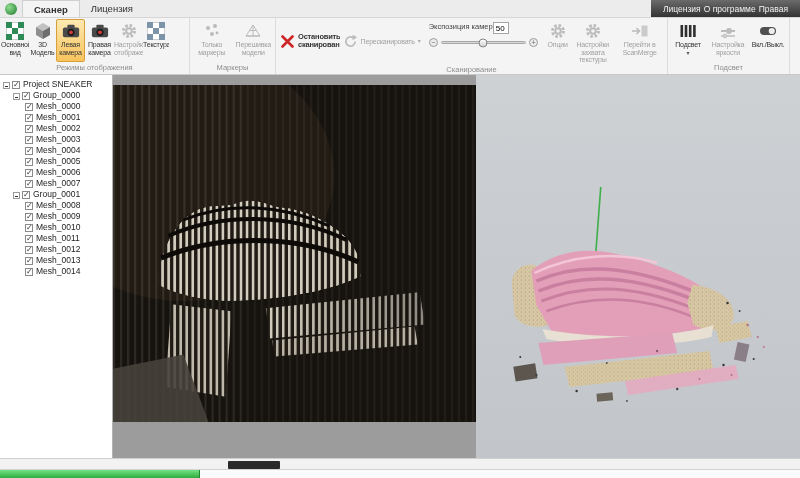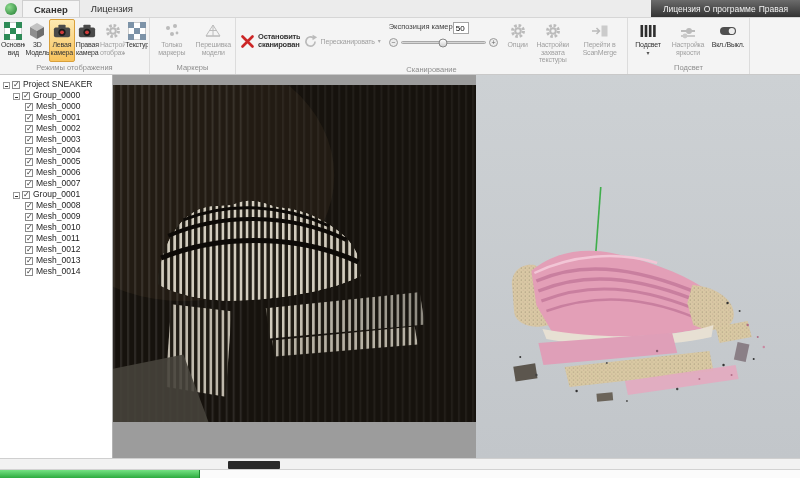--- a/index.html
+++ b/index.html
@@ -78,21 +78,21 @@
     <div class="tab">Лицензия</div>
     <div class="top-menu">
       <span>Лицензия</span>
       <span>О программе</span>
       <span>Правая</span>
     </div>
   </div>
 
   <div class="ribbon">
 
-    <div class="rgroup" style="width:150px">
+    <div class="rgroup" style="width:190px">
       <div class="rcontent">
         <div class="rbtn" style="width:28px">
           <svg class="ricon" viewBox="0 0 18 18">
               <rect width="18" height="18" fill="#fff" stroke="#9a9a9a"></rect>
               <rect width="6" height="6" fill="#2e8b57"></rect>
               <rect x="12" width="6" height="6" fill="#2e8b57"></rect>
               <rect x="6" y="6" width="6" height="6" fill="#2e8b57"></rect>
               <rect y="12" width="6" height="6" fill="#2e8b57"></rect>
               <rect x="12" y="12" width="6" height="6" fill="#2e8b57"></rect>
             </svg>

